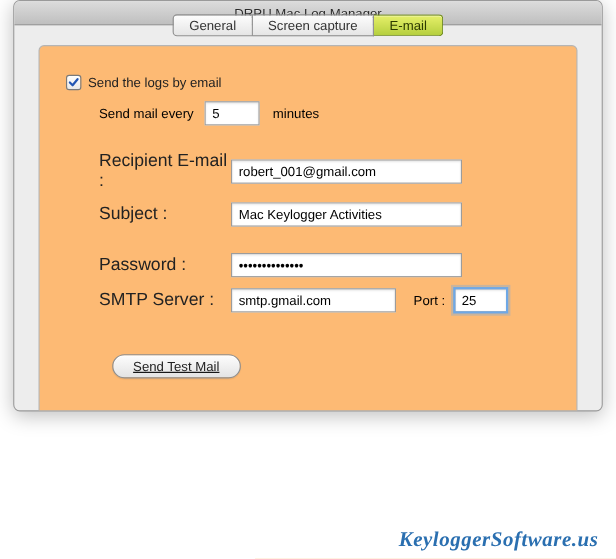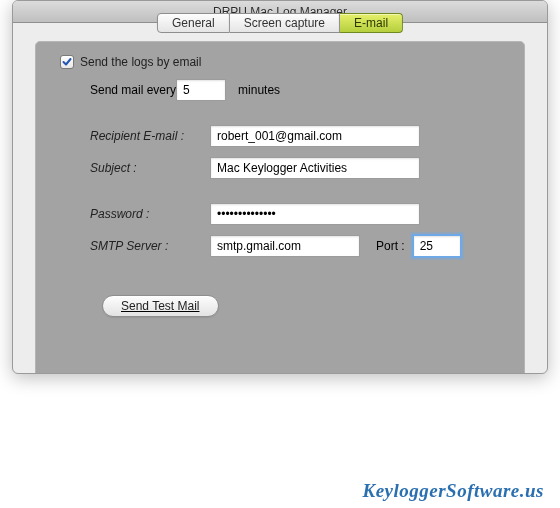--- a/index.html
+++ b/index.html
@@ -68,23 +68,23 @@
   }
   .tab.selected {
     background: linear-gradient(#e6f06a, #b5cf3e);
     border-color: #6f8a1e;
     color: #2d3a00;
     box-shadow: inset 0 1px 0 rgba(255,255,255,0.5);
   }
   .panel {
     border: 1px solid #b5b5b5;
     border-radius: 5px;
-    background: #a3a3a3;
+    background: #fdba74;
     min-height: 368px;
-    padding: 13px 20px 18px 20px;
+    padding: 26px 20px 18px 20px;
     position: relative;
   }
   .row {
     display: flex;
     align-items: center;
     margin-bottom: 10px;
   }
   .checkbox-row { margin-left: 4px; margin-bottom: 10px; }
   .checkbox {
     width: 14px;
@@ -101,26 +101,25 @@
   .checkmark {
     width: 10px;
     height: 10px;
     display: block;
   }
   .chk-label { font-size: 12px; color: #222; }
   .indent-block { margin-left: 34px; }
   .label {
     width: 120px;
     text-align: left;
-    font-size: 12px;
+    font-size: 16px;
     color: #222;
     flex: 0 0 120px;
-    font-style: italic;
-  }
-  .label-narrow { width: auto; flex: 0 0 auto; }
+  }
+  .label-narrow { width: auto; flex: 0 0 auto; margin-right: 10px; }
   .after-label { margin-left: 12px; }
   input.text, input.pw {
     height: 22px;
     border: 1px solid #9c9c9c;
     background: #fff;
     font-size: 12px;
     padding: 2px 6px;
     font-family: inherit;
     box-shadow: inset 0 1px 2px rgba(0,0,0,0.12);
     outline: none;

